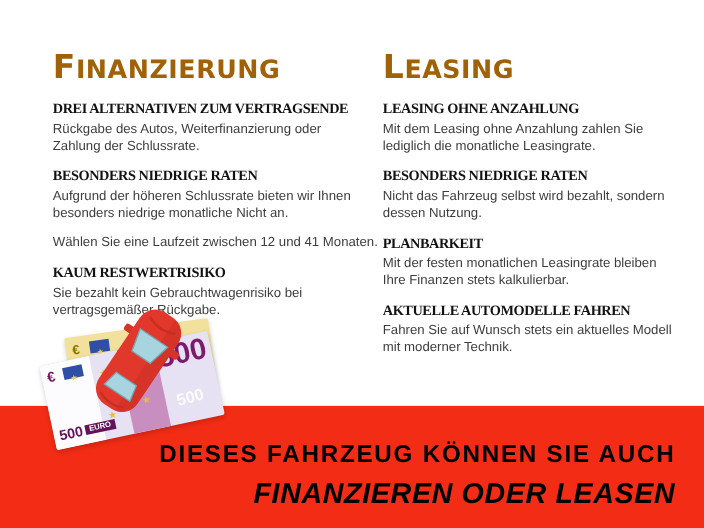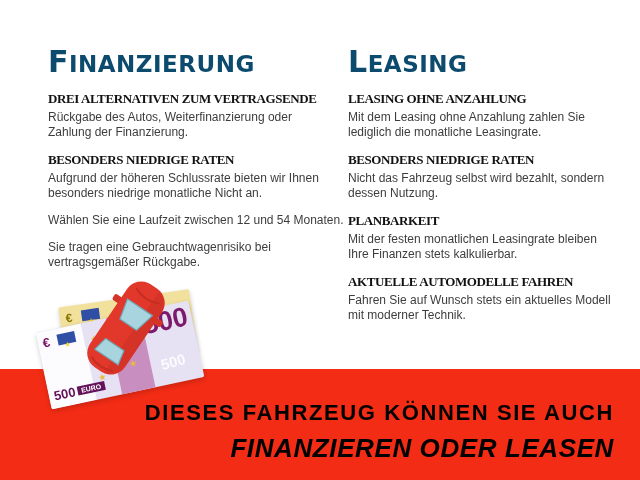--- a/index.html
+++ b/index.html
@@ -10,21 +10,21 @@
   }
 
   
   .col { position:absolute; top:44px; width:298px; }
   .col-left  { left:48px; }
   .col-right { left:348px; }
 
   .col-heading {
     font-family:"DejaVu Sans", sans-serif;
     font-weight:700; font-size:23px; line-height:1.2;
-    color:#0c4a6e; text-transform:uppercase; letter-spacing:0.5px;
+    color:#a16207; text-transform:uppercase; letter-spacing:0.5px;
     margin:0 0 11px 0;
   }
   .col-heading::first-letter { font-size:30px; }
 
   .block { margin-bottom:12px; }
   .block-title {
     font-size:13px; font-weight:700; color:#121212;
     letter-spacing:-0.4px; margin-bottom:3px; text-transform:uppercase;font-family:Liberation Serif, serif;
   }
   .block-body {
@@ -89,32 +89,33 @@
 <body>
 
 <div id="stage">
 
   <div class="col col-left">
     <h1 class="col-heading">Finanzierung</h1>
 
     <div class="block">
       <div class="block-title">DREI ALTERNATIVEN ZUM VERTRAGSENDE</div>
       <div class="block-body">Rückgabe des Autos, Weiterfinanzierung oder
-Zahlung der Finanzierung.</div>
+Zahlung der Schlussrate.</div>
     </div>
     <div class="block">
       <div class="block-title">BESONDERS NIEDRIGE RATEN</div>
       <div class="block-body">Aufgrund der höheren Schlussrate bieten wir Ihnen
 besonders niedrige monatliche Nicht an.</div>
     </div>
     <div class="block">
-      <div class="block-body">Wählen Sie eine Laufzeit zwischen 12 und 54 Monaten.</div>
+      <div class="block-body">Wählen Sie eine Laufzeit zwischen 12 und 41 Monaten.</div>
     </div>
     <div class="block">
-      <div class="block-body">Sie tragen eine Gebrauchtwagenrisiko bei
+      <div class="block-title">KAUM RESTWERTRISIKO</div>
+      <div class="block-body">Sie bezahlt kein Gebrauchtwagenrisiko bei
 vertragsgemäßer Rückgabe.</div>
     </div>
   </div>
 
   <div class="col col-right">
     <h1 class="col-heading">Leasing</h1>
 
     <div class="block">
       <div class="block-title">LEASING OHNE ANZAHLUNG</div>
       <div class="block-body">Mit dem Leasing ohne Anzahlung zahlen Sie

